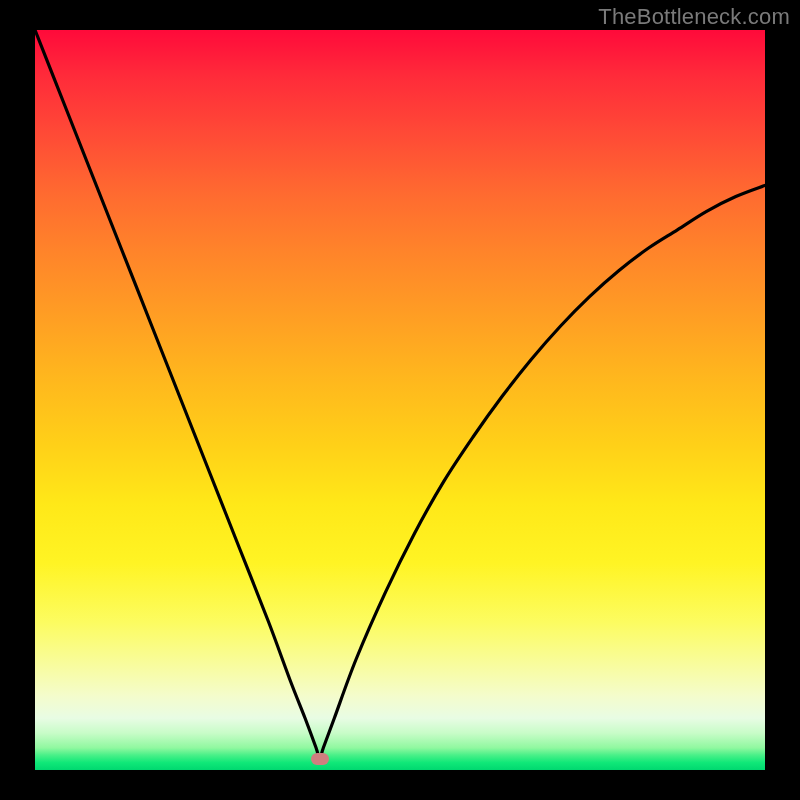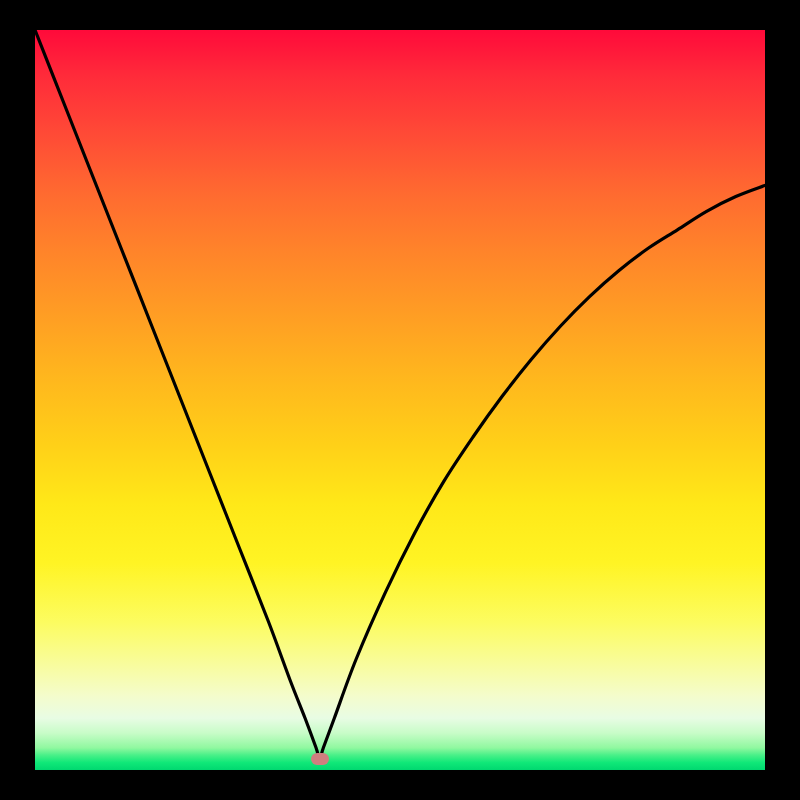--- a/index.html
+++ b/index.html
@@ -73,20 +73,21 @@
     border-radius: 6px;
     transform: translate(-50%, -50%);
     z-index: 10;
   }
 </style>
 </head>
 <body>
 
 <div class="frame">
 
+  <div class="watermark">TheBottleneck.com</div>
 
   <div class="plot">
 
     <svg class="curve" viewBox="0 0 730 740" preserveAspectRatio="none">
       <path id="curve-path" d="M 0.00 0.00 C 4.87 12.33 19.47 49.33 29.20 74.00 C 38.93 98.67 48.67 123.33 58.40 148.00 C 68.13 172.67 77.87 197.33 87.60 222.00 C 97.33 246.67 107.07 271.33 116.80 296.00 C 126.53 320.67 136.27 345.33 146.00 370.00 C 155.73 394.67 165.47 419.33 175.20 444.00 C 184.93 468.67 194.67 493.33 204.40 518.00 C 214.13 542.67 225.08 569.80 233.60 592.00 C 242.12 614.20 249.42 635.17 255.50 651.20 C 261.58 667.23 265.84 677.10 270.10 688.20 C 274.36 699.30 278.62 711.02 281.05 717.80 C 283.48 724.58 283.48 728.90 284.70 728.90 C 285.92 728.90 285.92 724.58 288.35 717.80 C 290.78 711.02 293.82 703.00 299.30 688.20 C 304.77 673.40 312.68 649.97 321.20 629.00 C 329.72 608.03 340.67 583.37 350.40 562.40 C 360.13 541.43 369.87 521.70 379.60 503.20 C 389.33 484.70 399.07 467.43 408.80 451.40 C 418.53 435.37 428.27 421.18 438.00 407.00 C 447.73 392.82 457.47 379.25 467.20 366.30 C 476.93 353.35 486.67 341.02 496.40 329.30 C 506.13 317.58 515.87 306.48 525.60 296.00 C 535.33 285.52 545.07 275.65 554.80 266.40 C 564.53 257.15 574.27 248.52 584.00 240.50 C 593.73 232.48 603.47 225.08 613.20 218.30 C 622.93 211.52 632.67 205.97 642.40 199.80 C 652.13 193.63 661.87 186.85 671.60 181.30 C 681.33 175.75 691.07 170.82 700.80 166.50 C 710.53 162.18 725.13 157.25 730.00 155.40" fill="none" stroke="#000000" stroke-width="3.2" stroke-linejoin="round" stroke-linecap="round"></path>
     </svg>
 
     <div id="marker" class="marker" style="left: 284.7px; top: 728.9px; background: rgb(207, 127, 127);"></div>
 
   </div>

